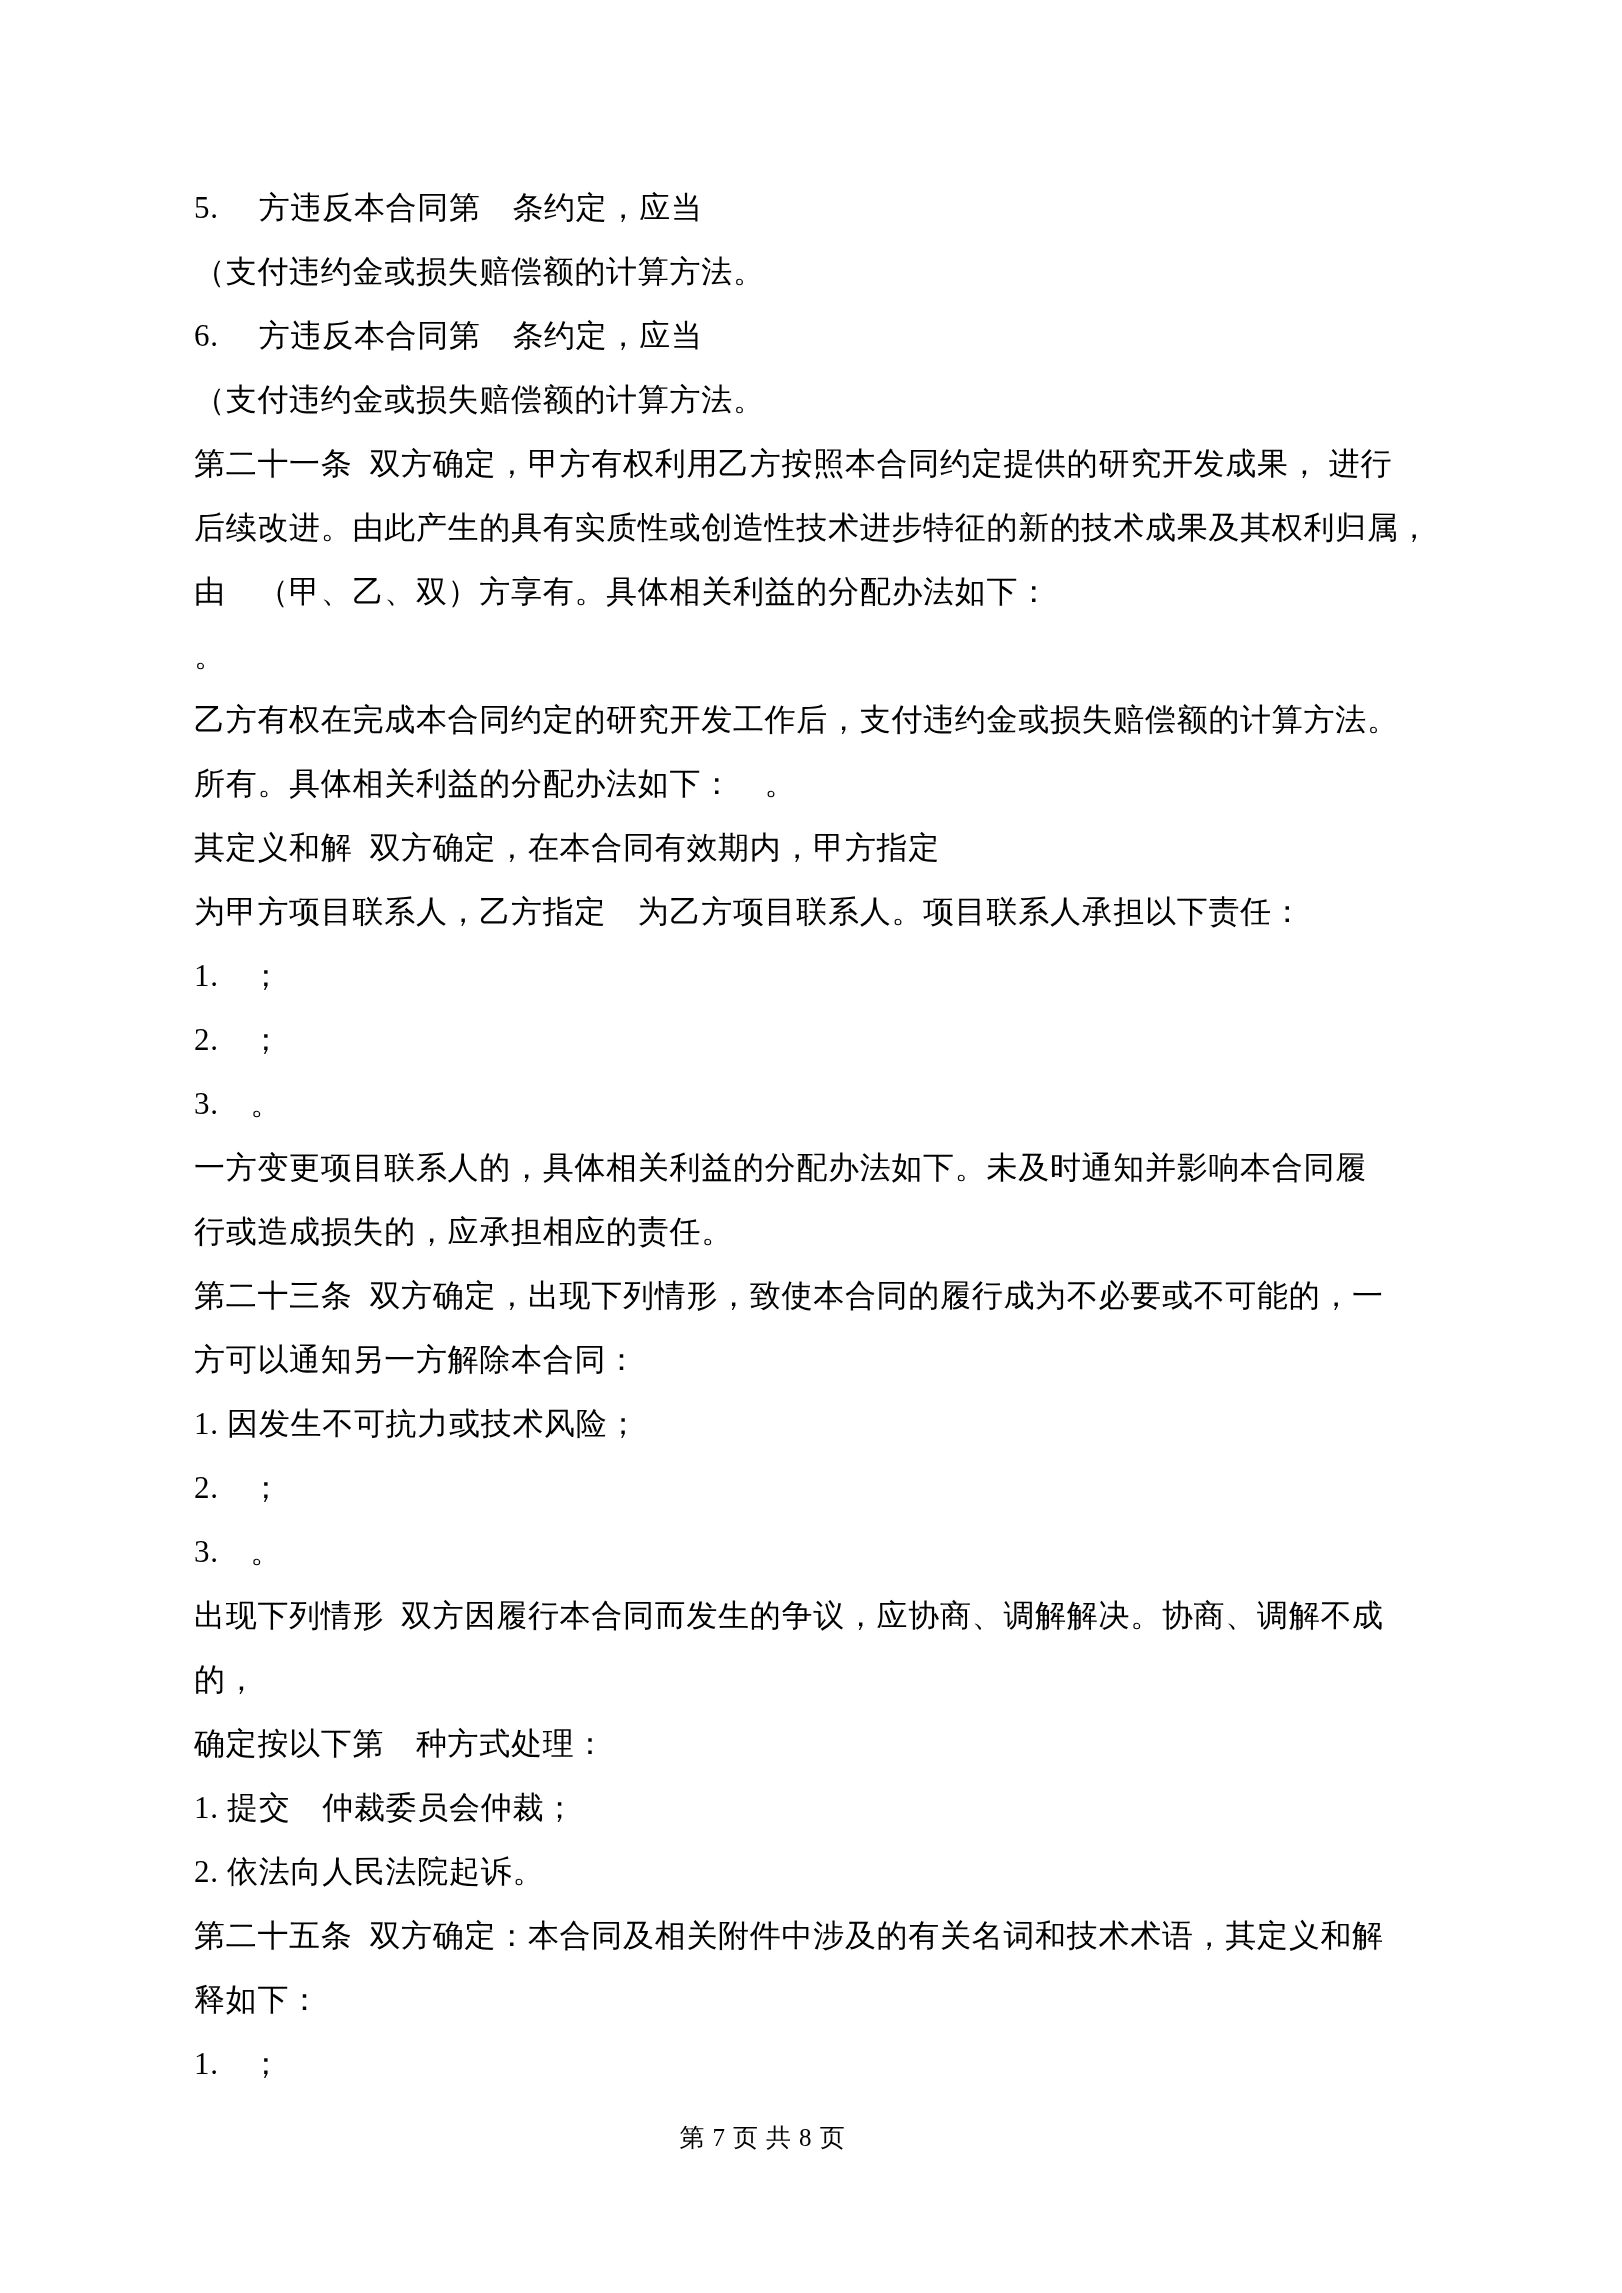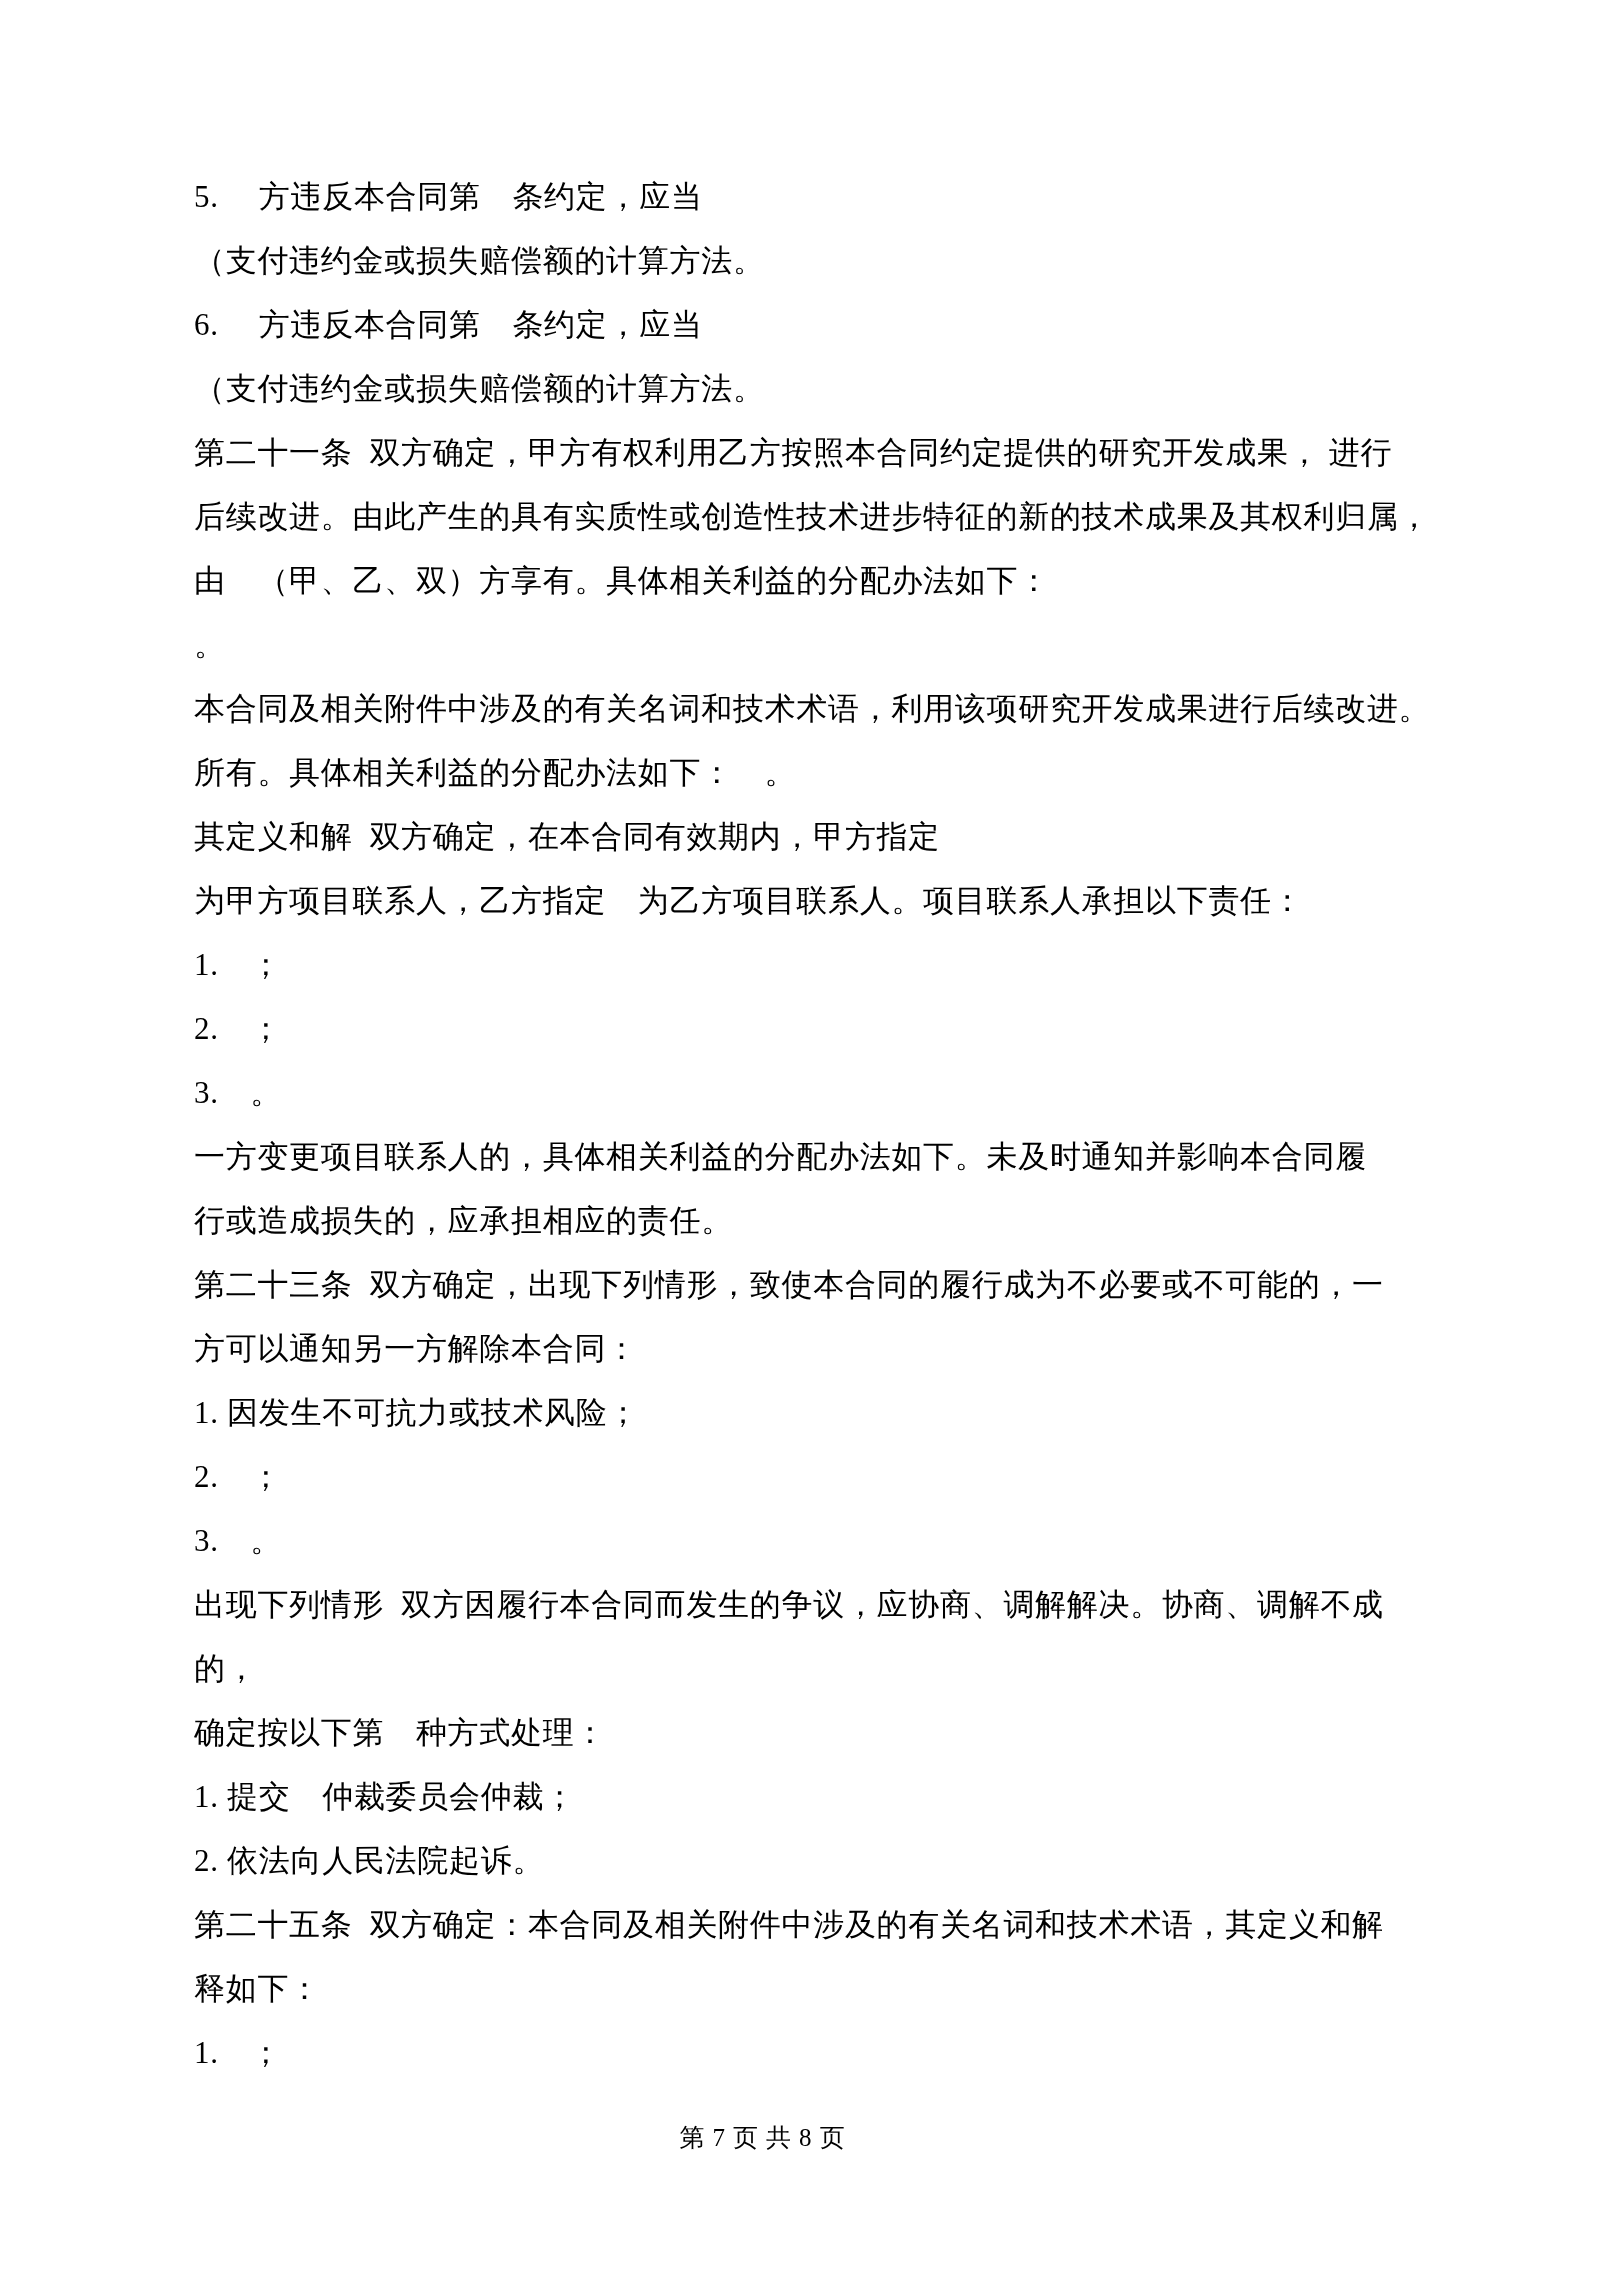--- a/index.html
+++ b/index.html
@@ -12,21 +12,21 @@
     width: 1623px;
     height: 2294px;
     background: #ffffff;
     overflow: hidden;
     font-family: "Liberation Serif", "DejaVu Serif", serif;
     color: #000000;
   }
   .content {
     position: absolute;
     left: 194px;
-    top: 165px;
+    top: 176px;
     width: 1246px;
   }
   .line {
     margin: 0;
     padding: 0;
     font-size: 31px;
     line-height: 64px;
     letter-spacing: 0.7px;
     white-space: pre-wrap;
     text-align: left;
@@ -48,21 +48,21 @@
 <div class="page">
   <div class="content">
     <p class="line">5.　 方违反本合同第　条约定，应当</p>
     <p class="line">（支付违约金或损失赔偿额的计算方法。</p>
     <p class="line">6.　 方违反本合同第　条约定，应当</p>
     <p class="line">（支付违约金或损失赔偿额的计算方法。</p>
     <p class="line">第二十一条  双方确定，甲方有权利用乙方按照本合同约定提供的研究开发成果， 进行</p>
     <p class="line">后续改进。由此产生的具有实质性或创造性技术进步特征的新的技术成果及其权利归属，</p>
     <p class="line">由　（甲、乙、双）方享有。具体相关利益的分配办法如下：</p>
     <p class="line">。</p>
-    <p class="line">本合同及相关附件中涉及的有关名词和技术术语，利用该项研究开发成果进行后续改进。</p>
+    <p class="line">乙方有权在完成本合同约定的研究开发工作后，支付违约金或损失赔偿额的计算方法。</p>
     <p class="line">所有。具体相关利益的分配办法如下：　。</p>
     <p class="line">其定义和解  双方确定，在本合同有效期内，甲方指定</p>
     <p class="line">为甲方项目联系人，乙方指定　为乙方项目联系人。项目联系人承担以下责任：</p>
     <p class="line">1.　；</p>
     <p class="line">2.　；</p>
     <p class="line">3.　。</p>
     <p class="line">一方变更项目联系人的，具体相关利益的分配办法如下。未及时通知并影响本合同履</p>
     <p class="line">行或造成损失的，应承担相应的责任。</p>
     <p class="line">第二十三条  双方确定，出现下列情形，致使本合同的履行成为不必要或不可能的，一</p>
     <p class="line">方可以通知另一方解除本合同：</p>

